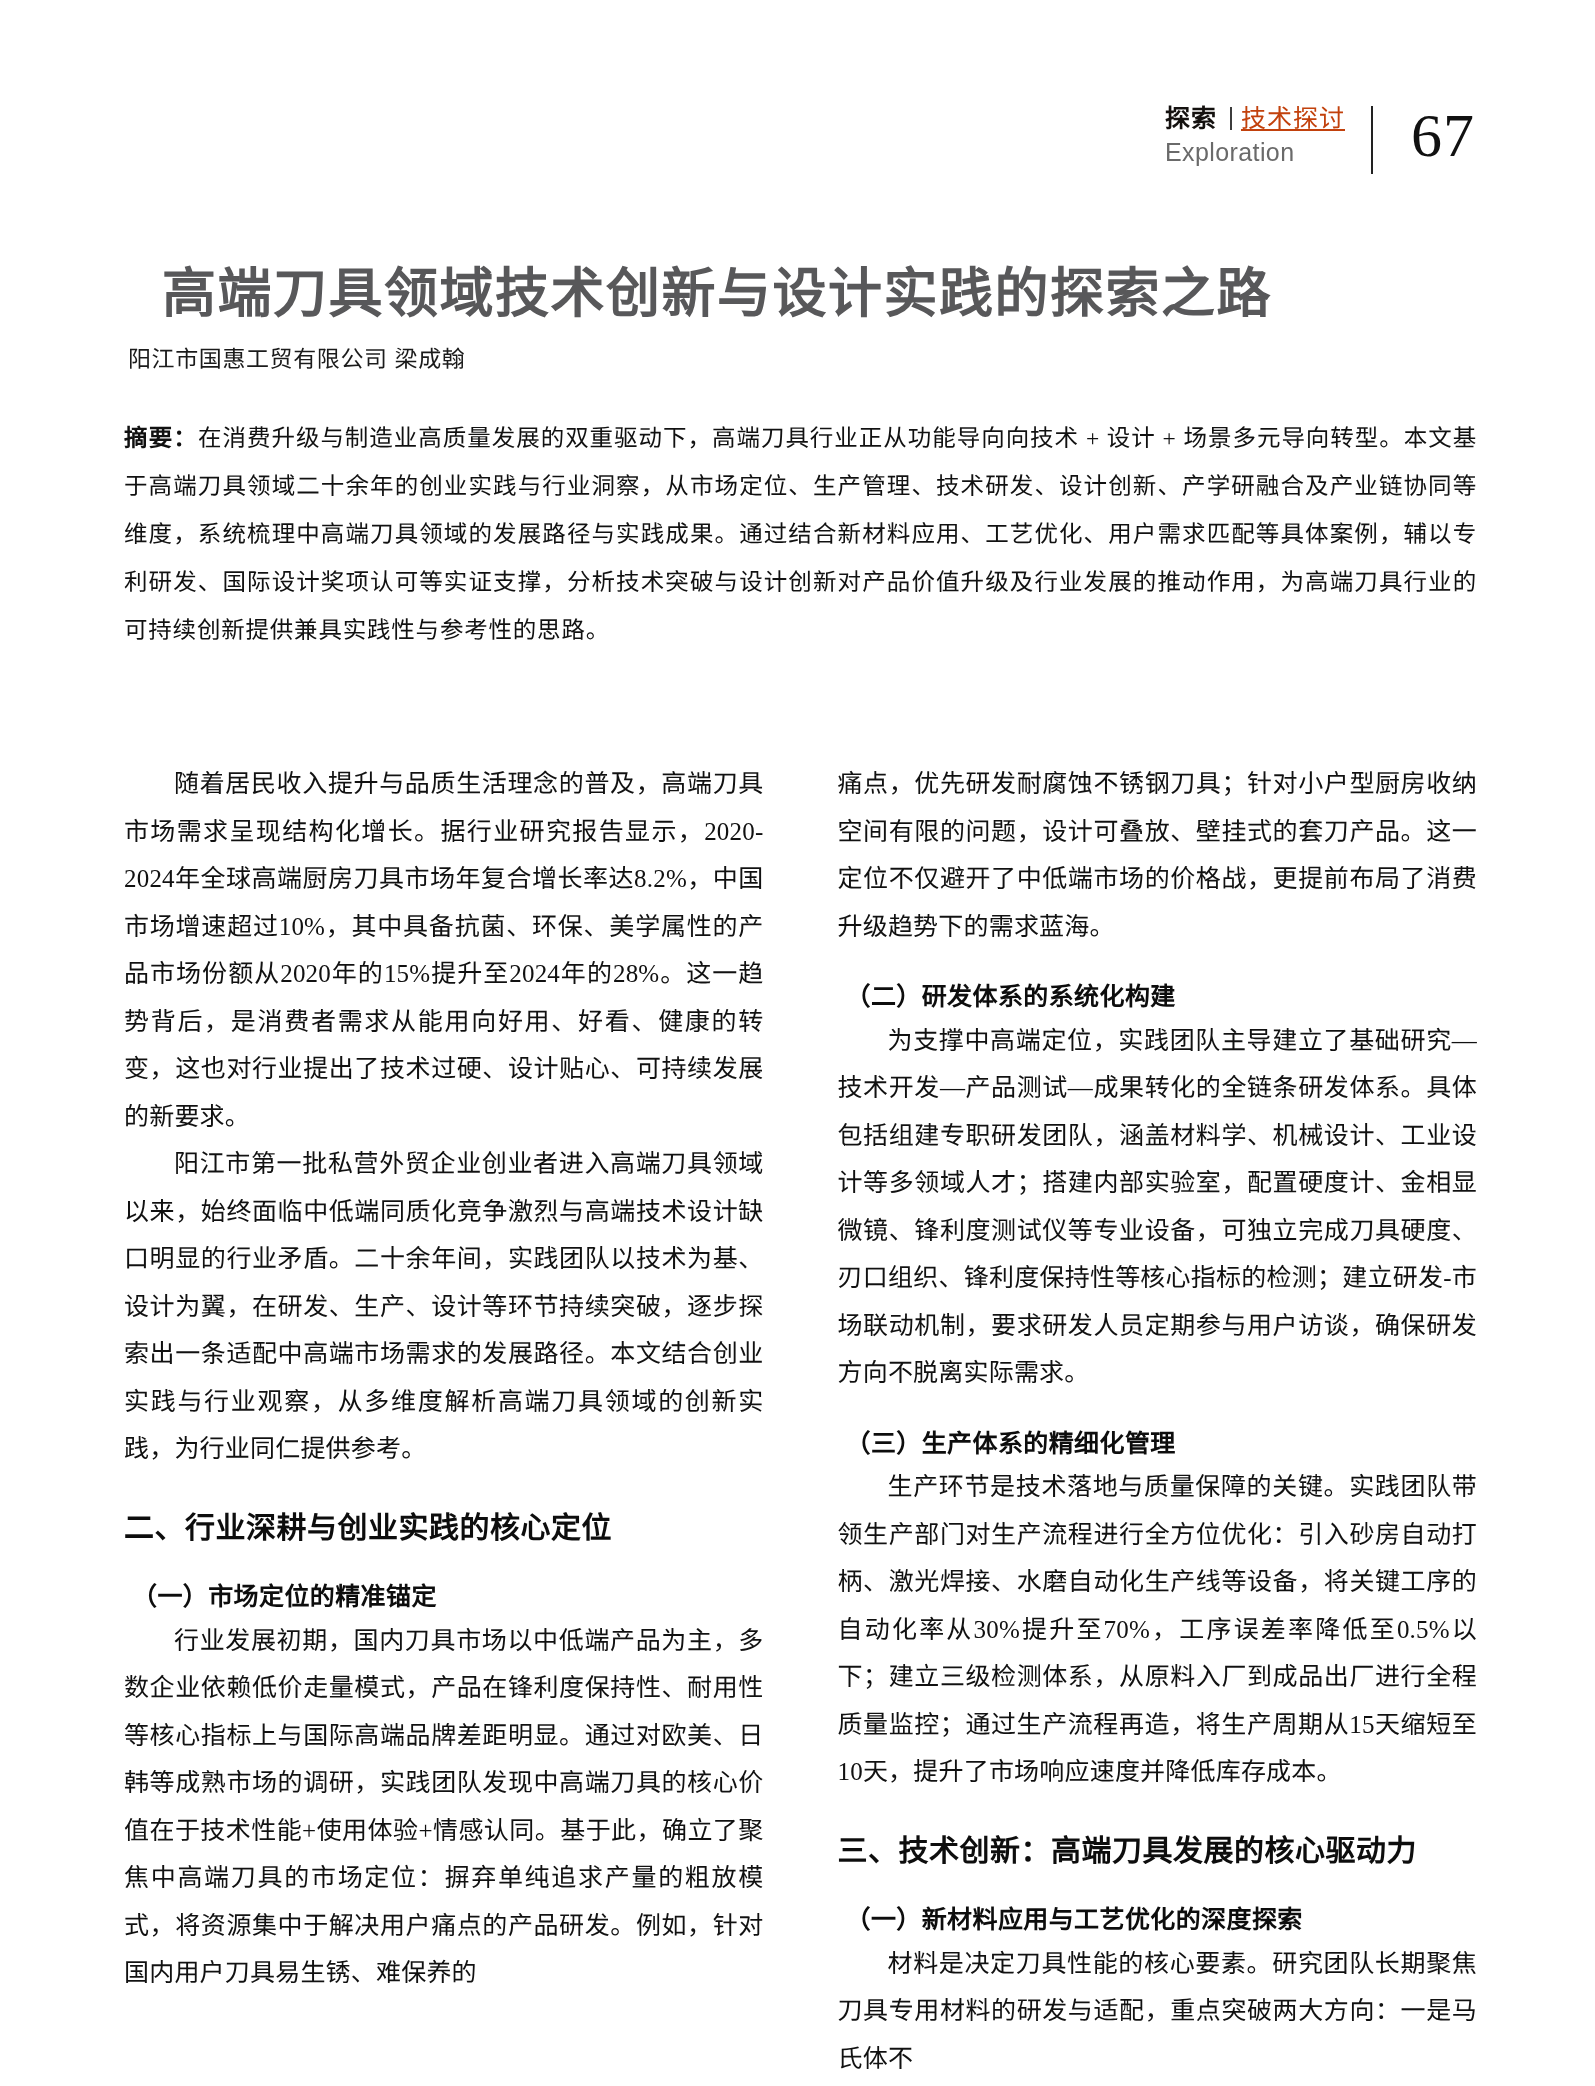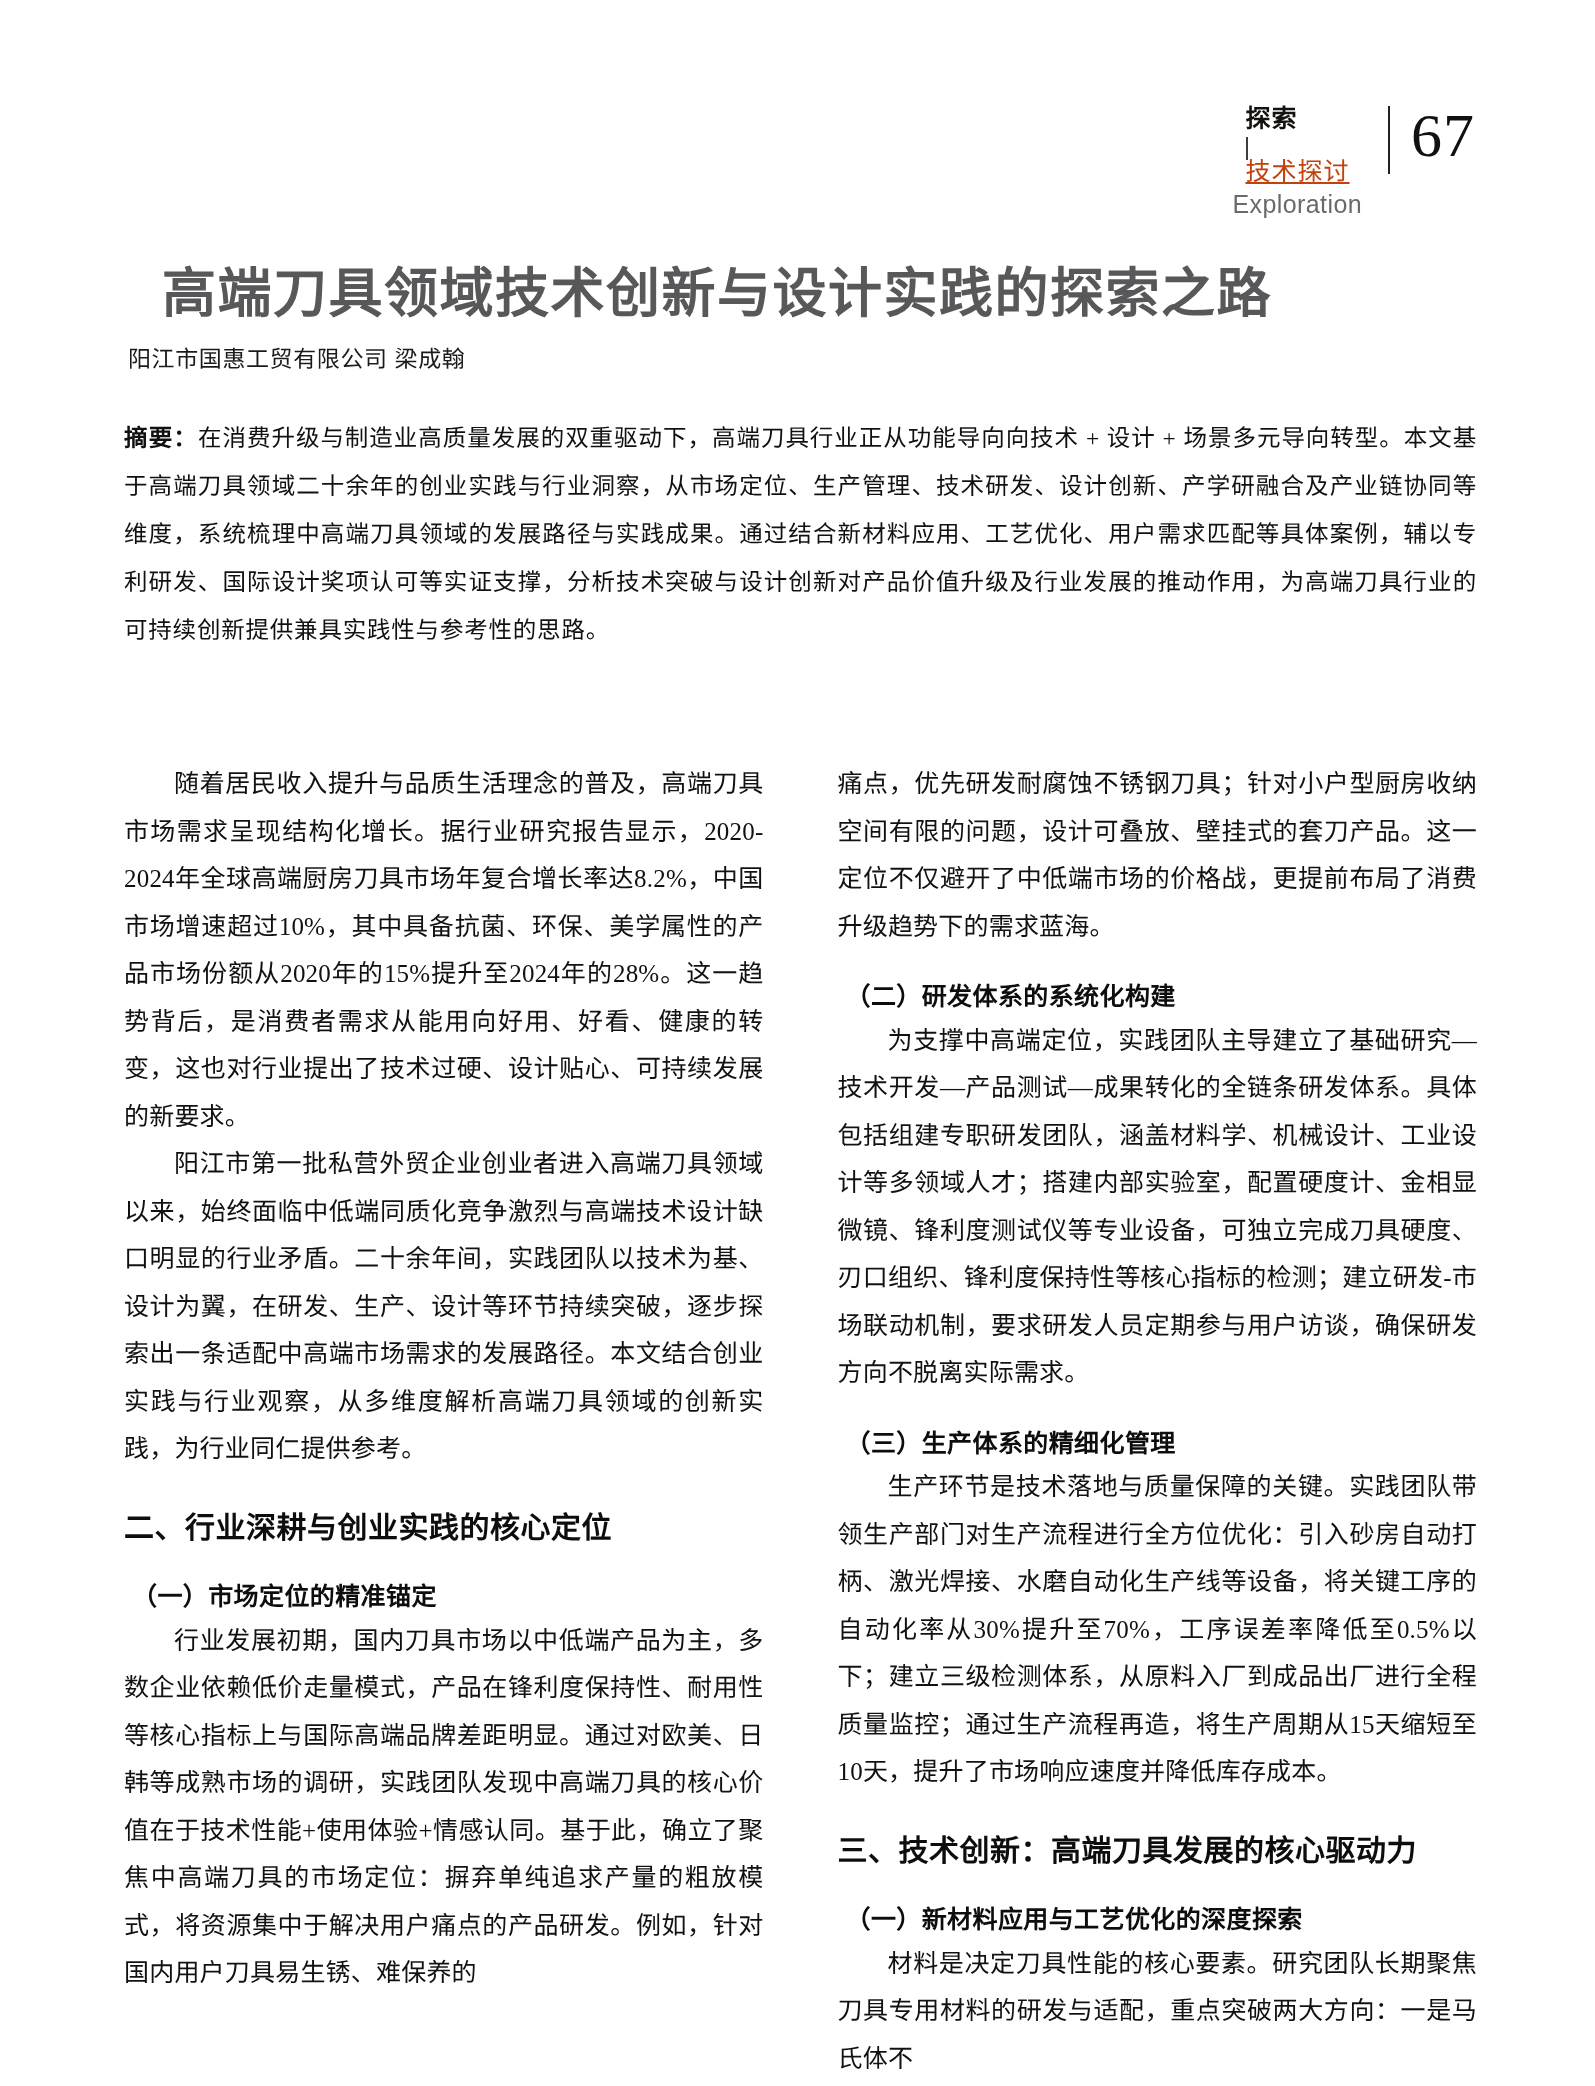--- a/index.html
+++ b/index.html
@@ -41,21 +41,20 @@
     line-height: 1.18;
     padding-right: 26px;
   }
   .runhead-cn {
     display: flex;
     align-items: baseline;
     font-family: "Liberation Sans", "DejaVu Sans", sans-serif;
     font-size: 25px;
     letter-spacing: 1px;
     white-space: nowrap;
-    flex-direction: column;
   }
   .runhead-cn .rh-strong {
     font-weight: bold;
     color: #14110f;
   }
   .runhead-cn .rh-bar {
     display: inline-block;
     width: 2px;
     height: 23px;
     background: #3c3c3c;
@@ -79,21 +78,21 @@
     width: 2px;
     background: #222;
     height: 68px;
     margin-top: 2px;
   }
   .runhead-page {
     font-family: "Liberation Serif", "DejaVu Serif", serif;
     font-size: 62px;
     line-height: 62px;
     color: #111;
-    padding-left: 21px;
+    padding-left: 38px;
     letter-spacing: 1px;
   }
 
   
   .doc-title {
     position: absolute;
     top: 228px;
     left: 128px;
     right: 120px;
     font-family: "Liberation Sans", "DejaVu Sans", sans-serif;

